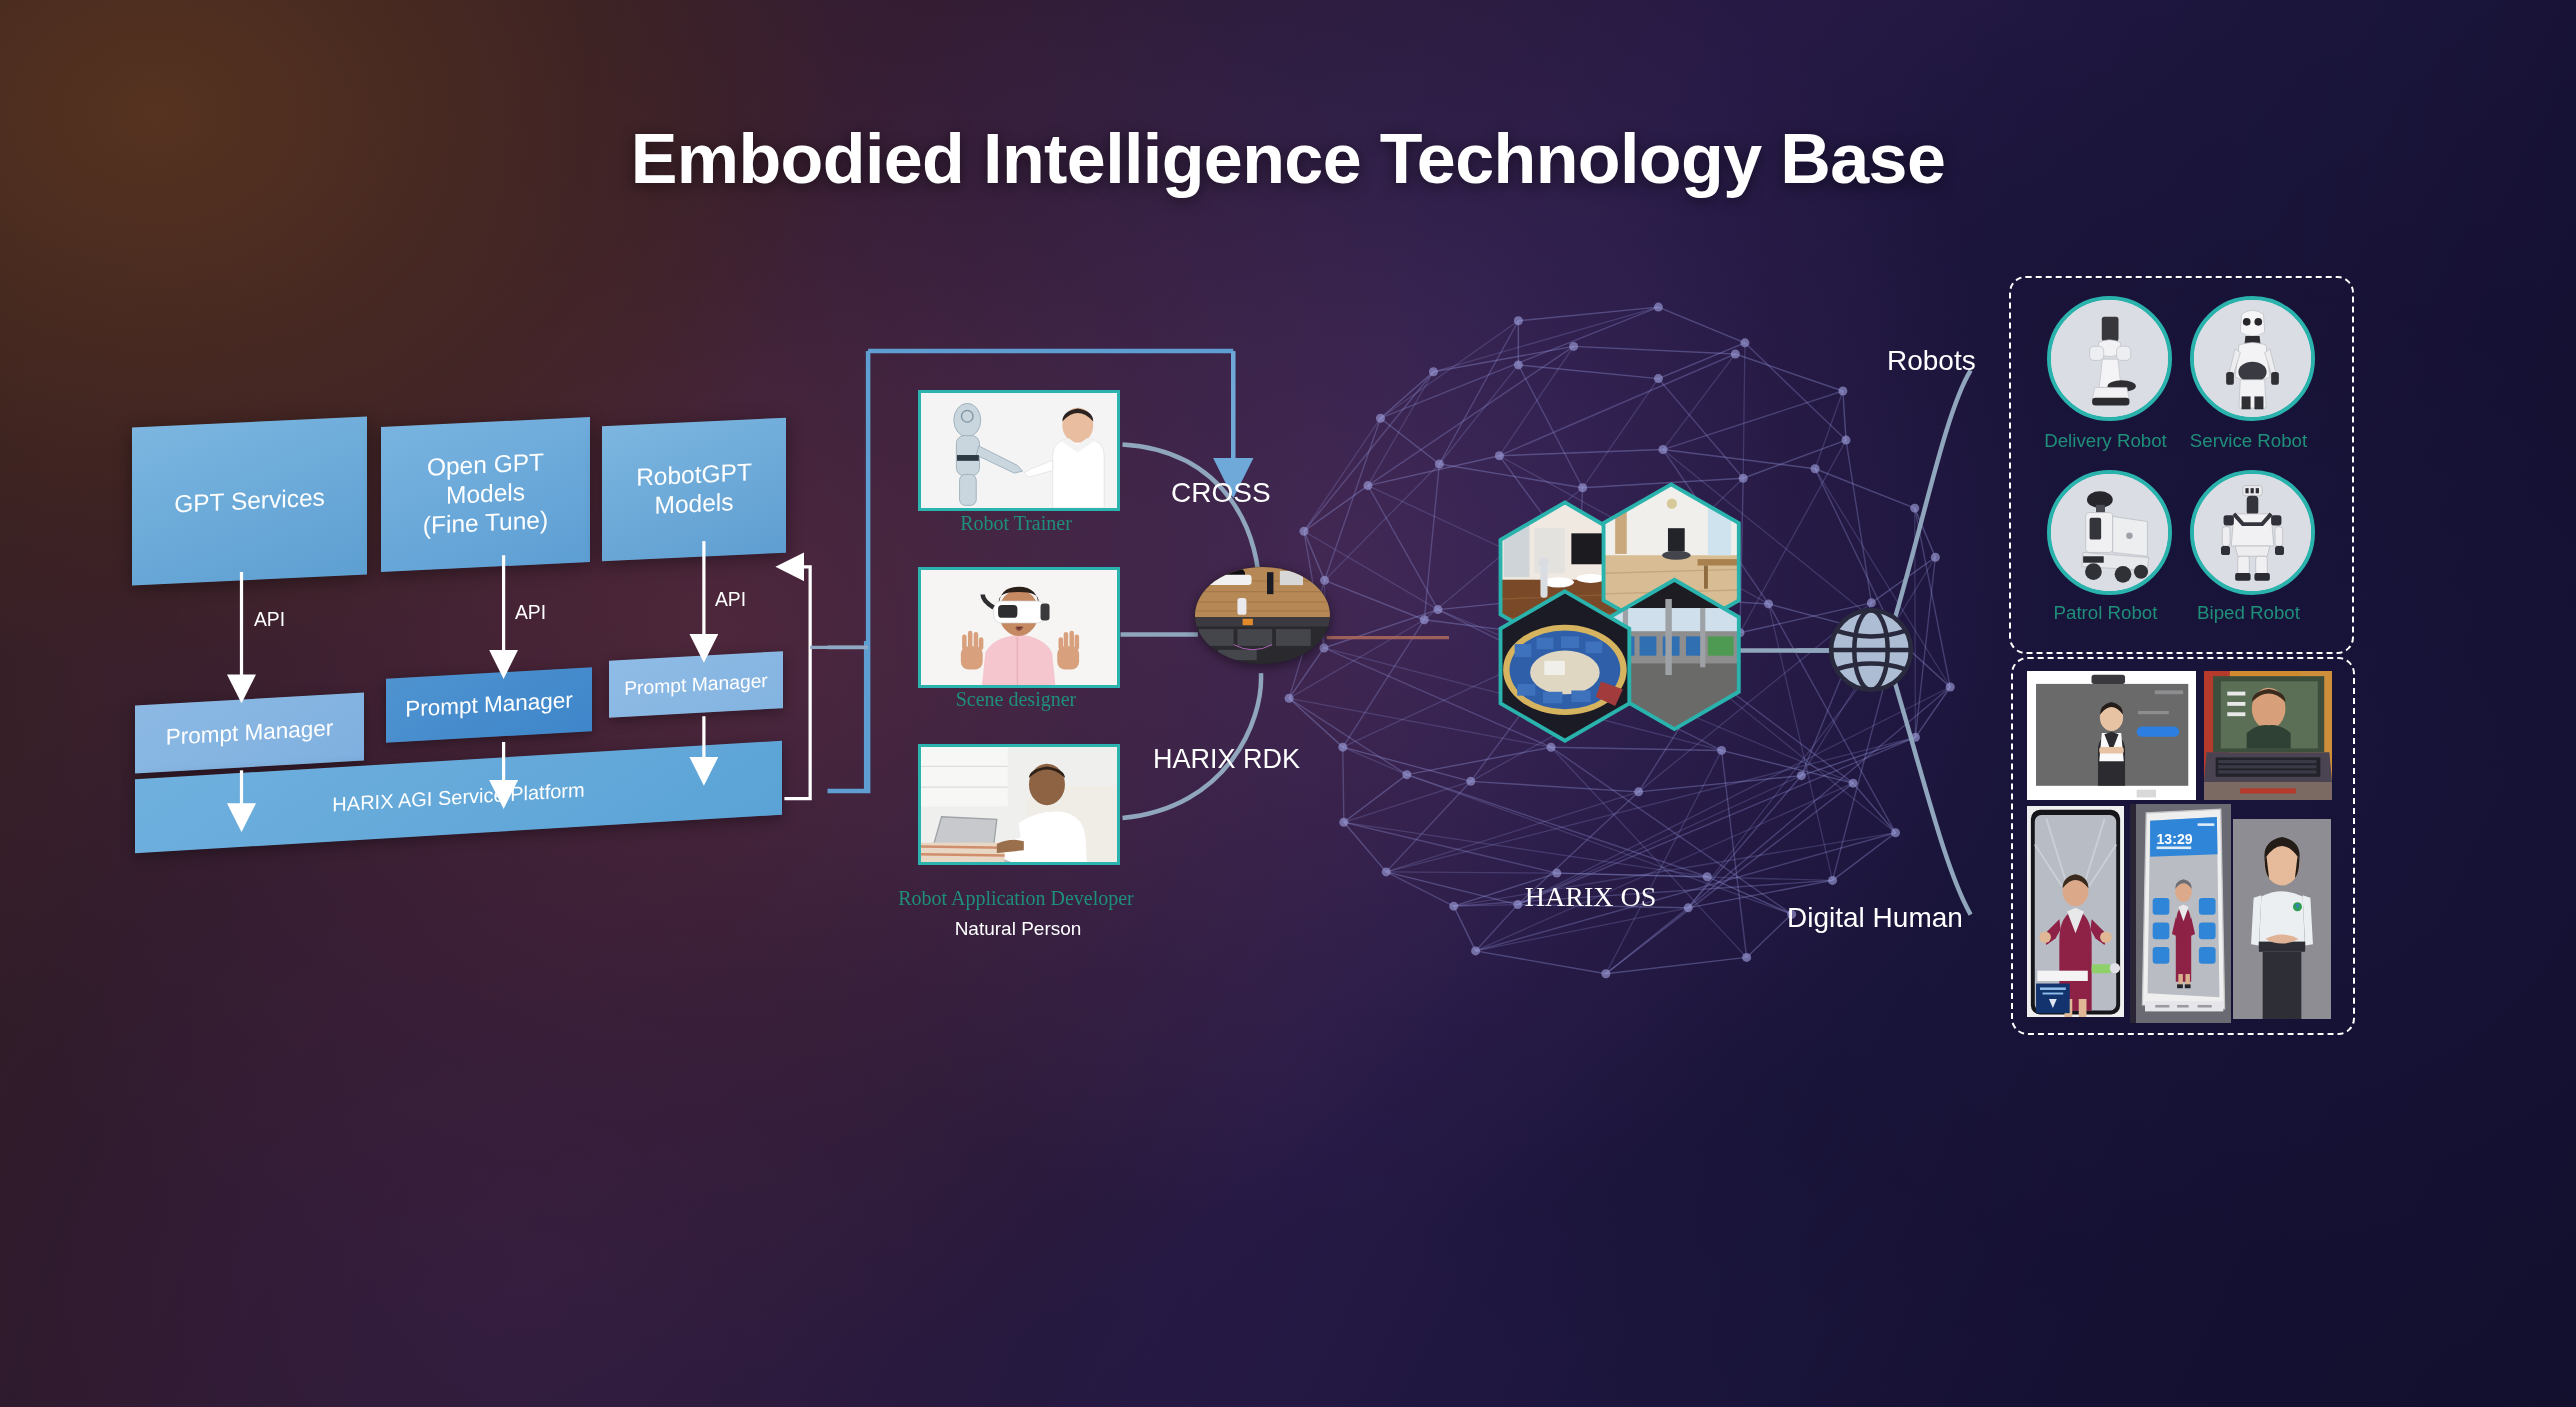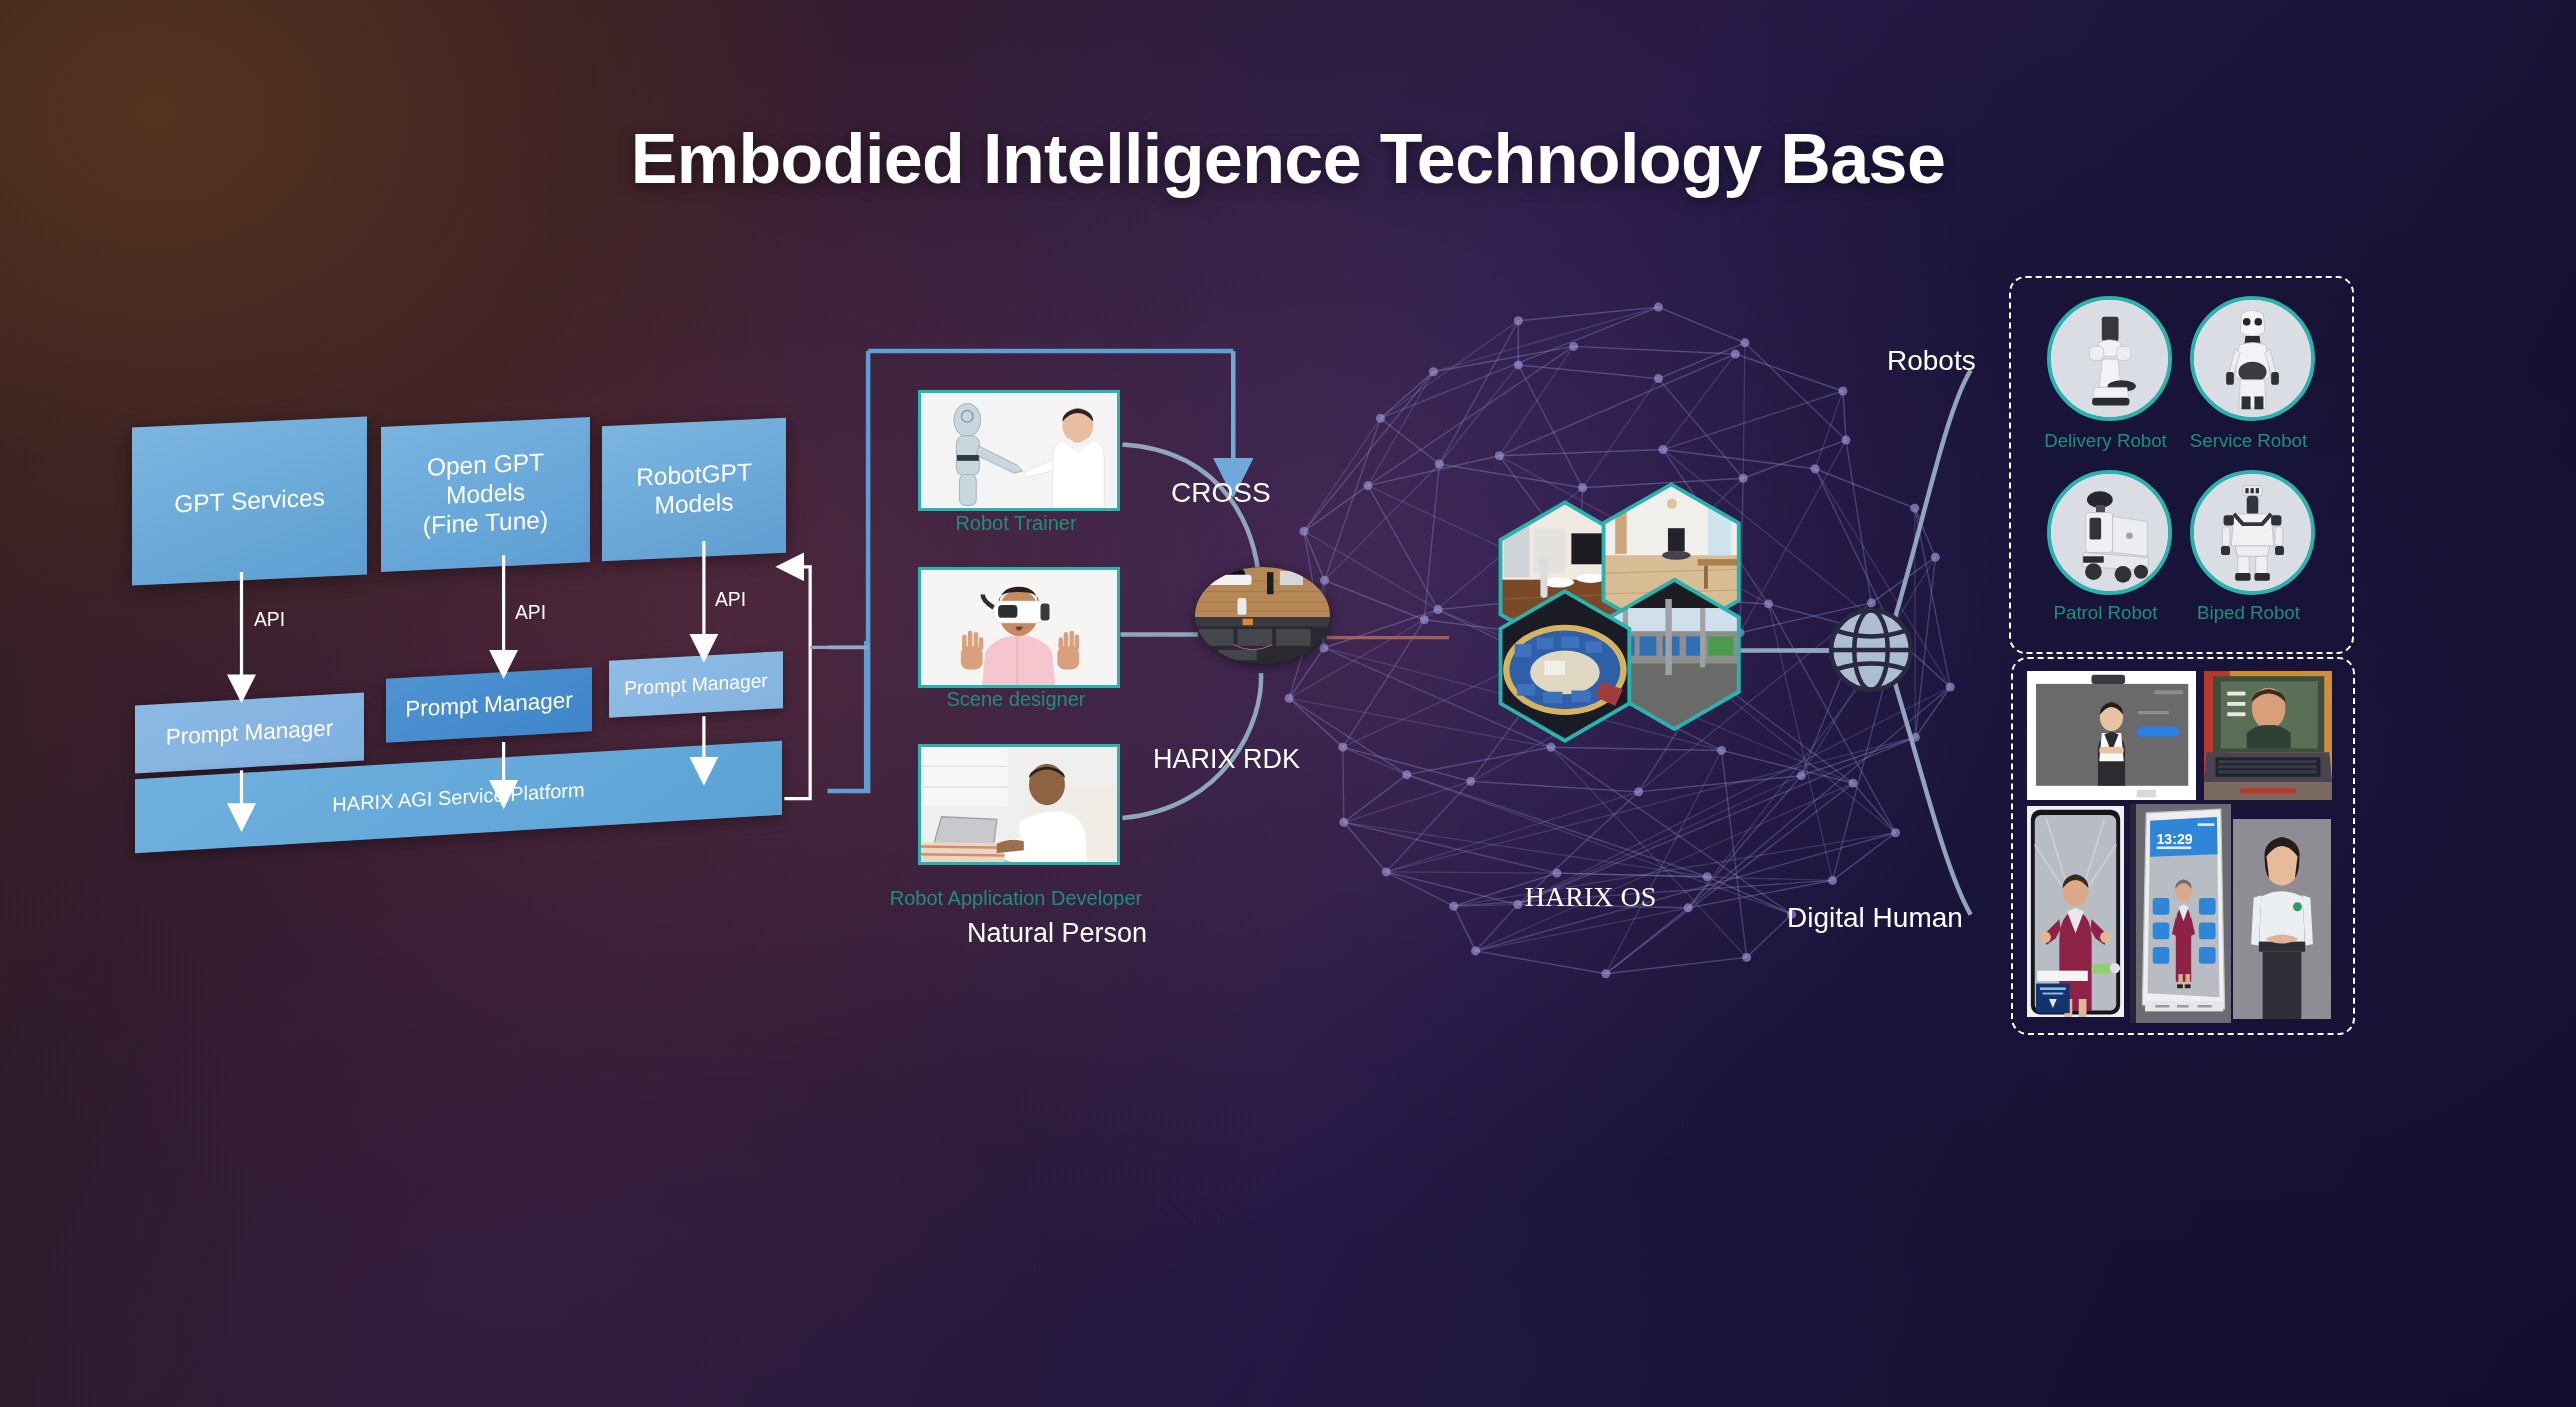--- a/index.html
+++ b/index.html
@@ -62,21 +62,21 @@
     left:135px;top:760px;width:647px;height:74px;
     display:flex;align-items:center;justify-content:center;
     color:#fff;font-size:20px;
     background:linear-gradient(150deg,#6fb0de 0%,#5ba3d6 100%);
     transform:skewY(-3.4deg);box-shadow:0 3.9px 14px rgba(0,0,0,.35);
   }
   .apilbl{position:absolute;color:#ffffff;font-size:19.3px;}
 
   
   .pcard{position:absolute;border:3.2px solid #2bb3b0;background:#f2f2f2;overflow:hidden;}
-  .pcap{position:absolute;color:#1f8f7a;font-size:20px;text-align:center;white-space:nowrap;}
+  .pcap{position:absolute;color:#1f8f7a;font-size:20px;text-align:center;white-space:nowrap;font-family:Liberation Serif, serif;}
   .ph{width:100%;height:100%;display:block;}
 
   
   .banner{
     position:absolute;background:#f2b08b;color:#ffffff;
     display:flex;align-items:center;justify-content:center;text-align:center;
     line-height:1.18;box-shadow:0 3.9px 11.6px rgba(0,0,0,.35);
   }
   #banner1{left:216px;top:995px;width:438px;height:68px;font-size:26px;
     clip-path:polygon(0 50%,31px 0,calc(100% - 31px) 0,100% 50%,calc(100% - 31px) 100%,31px 100%);}
@@ -469,21 +469,21 @@
       </g>
       <g stroke="#d08e6c" stroke-width="4">
         <line x1="0" y1="154" x2="130" y2="156"></line>
           <line x1="0" y1="166" x2="130" y2="168"></line>
       </g>
       <path d="M118 150 Q140 140 160 146 L160 160 L118 164 Z" fill="#9a6f4c"></path>
     </svg>
   </div>
   <div class="pcap" style="left:887px;top:887px;width:258px;">Robot Application Developer</div>
 
-  <div class="wlbl" style="left:889px;top:918px;width:258px;text-align:right;font-size:27px;">Natural Person</div>
+  <div class="wlbl" style="left:889px;top:918px;width:258px;text-align:center;font-size:19px;">Natural Person</div>
 
   <div class="wlbl" style="left:1171px;top:477px;font-size:28px;">CROSS</div>
 
   <div class="lay" style="left:1195px;top:567px;width:135px;height:97px;border-radius:50%;overflow:hidden;box-shadow:0 2.6px 11.6px rgba(0,0,0,.45);">
     <svg width="135" height="97" viewBox="0 0 210 150" preserveAspectRatio="none">
       <rect width="210" height="150" fill="#1d1d20"></rect>
       <path d="M0 0 L210 0 L210 78 L0 78 Z" fill="#b58855"></path>
       <g stroke="#9b7042" stroke-width="2" opacity=".6">
         <line x1="0" y1="22" x2="210" y2="22"></line>
           <line x1="0" y1="38" x2="210" y2="38"></line>

